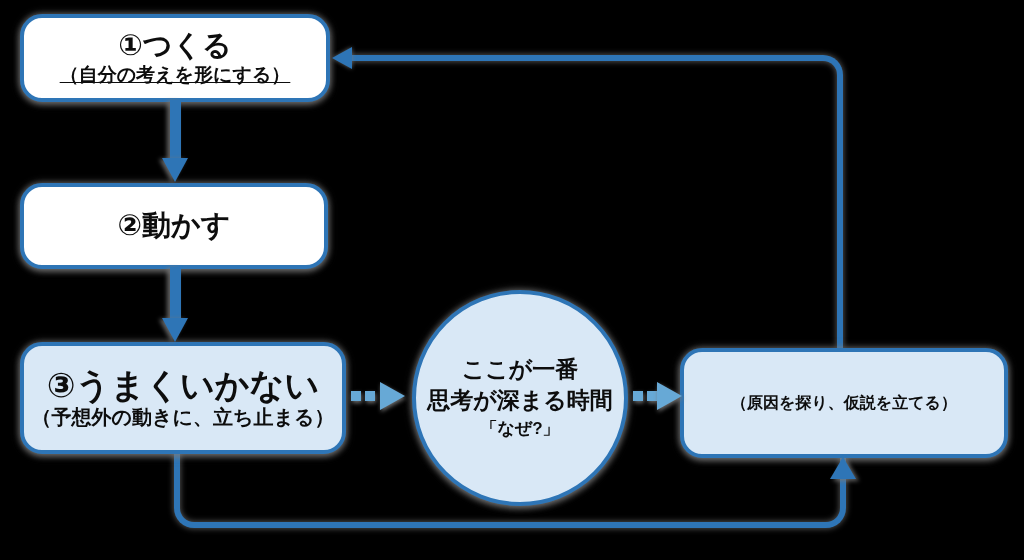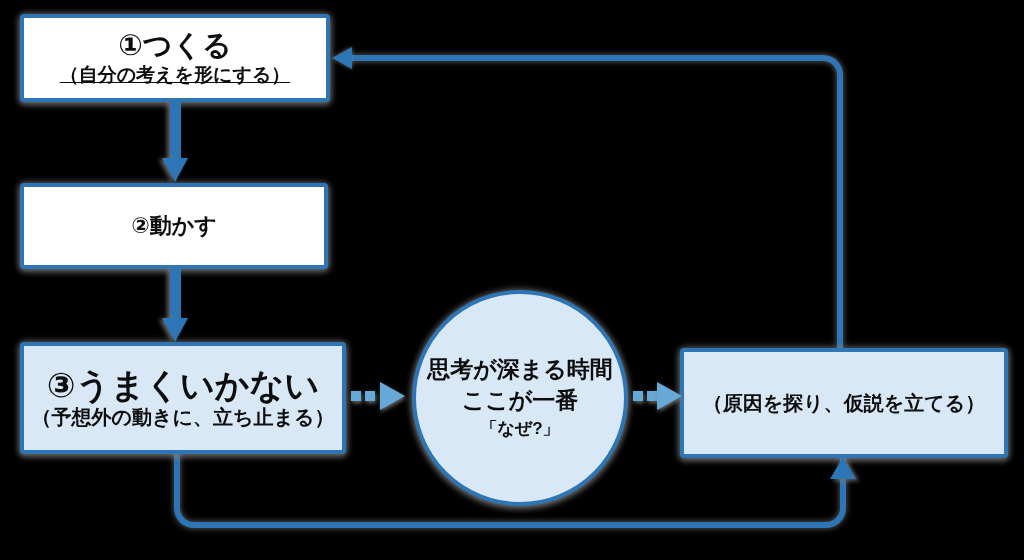--- a/index.html
+++ b/index.html
@@ -10,41 +10,41 @@
     --ink:#0d0d0d;
   }
   *{margin:0;padding:0;box-sizing:border-box;}
   html,body{background:#000;}
   .canvas{
     position:relative;width:1024px;height:560px;background:#000;overflow:hidden;
     font-family:"Liberation Sans","DejaVu Sans",sans-serif;color:var(--ink);
   }
   
   .node{
-    position:absolute;border:4px solid var(--blue);border-radius:4px;
+    position:absolute;border:4px solid var(--blue);border-radius:22px;
     display:flex;flex-direction:column;align-items:center;justify-content:center;
     text-align:center;z-index:2;
     filter:drop-shadow(0 2px 3px rgba(125,125,125,.85)) drop-shadow(0 -1px 3px rgba(125,125,125,.5));
   }
   .node.white{background:var(--white-fill);}
   .node.light{background:var(--light-fill);}
   .node .title{font-weight:bold;line-height:1.15;}
   .node .subtitle{font-weight:bold;line-height:1.25;}
   #box1{left:20px;top:14px;width:310px;height:88px;}
   #box1 .title{font-size:29px;}
   #box1 .subtitle{font-size:19px;text-decoration:underline;}
   #box2{left:20px;top:183px;width:308px;height:86px;}
-  #box2 .title{font-size:22px;}
+  #box2 .title{font-size:29px;}
   #box2 .subtitle{font-size:19px;}
   #box3{left:20px;top:342px;width:326px;height:112px;}
   #box3 .title{font-size:34px;}
   #box3 .subtitle{font-size:20px;}
   #box4{left:680px;top:348px;width:328px;height:110px;}
   #box4 .title{font-size:32px;}
-  #box4 .subtitle{font-size:20px;}
+  #box4 .subtitle{font-size:16px;}
   
   #circle{
     left:412px;top:290px;width:216px;height:216px;border-radius:50%;
     background:var(--light-fill);gap:1px;
   }
   #circle .c-bold{font-weight:bold;font-size:23px;line-height:1.3;}
   #circle .c-quote{font-weight:bold;font-size:17px;line-height:1.45;}
   
   .shaft-v{position:absolute;width:11px;background:var(--blue);z-index:3;
     filter:drop-shadow(-3px 1px 2px rgba(120,120,120,.8));}
@@ -121,22 +121,22 @@
   <div class="node light" id="box3">
     <div class="title">③うまくいかない</div>
     <div class="subtitle">（予想外の動きに、立ち止まる）</div>
   </div>
 
   <div class="dash" id="dashA1"></div>
   <div class="dash" id="dashA2"></div>
   <div class="head-right" id="headA"></div>
 
   <div class="node" id="circle">
+    <div class="c-bold">ここが一番</div>
     <div class="c-bold">思考が深まる時間</div>
-    <div class="c-bold">ここが一番</div>
     <div class="c-quote">「なぜ?」</div>
   </div>
 
   <div class="dash" id="dashB1"></div>
   <div class="dash" id="dashB2"></div>
   <div class="head-right" id="headB"></div>
 
   <div class="node light" id="box4">
     <div class="subtitle">（原因を探り、仮説を立てる）</div>
   </div>

